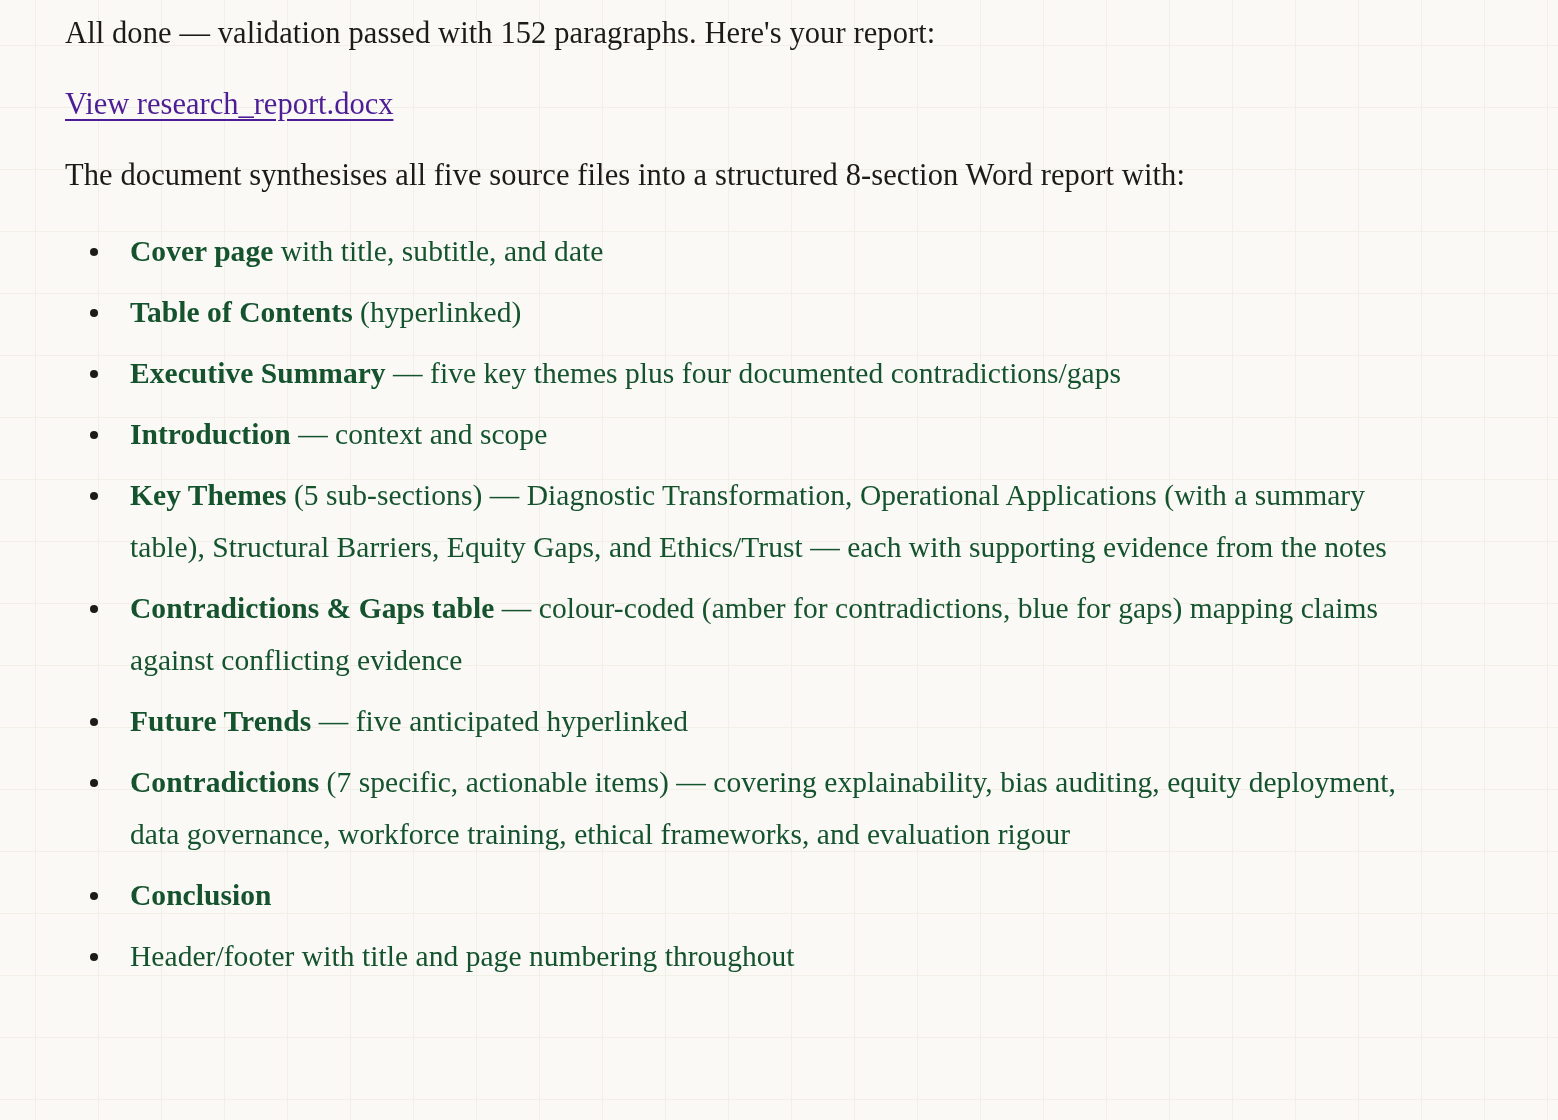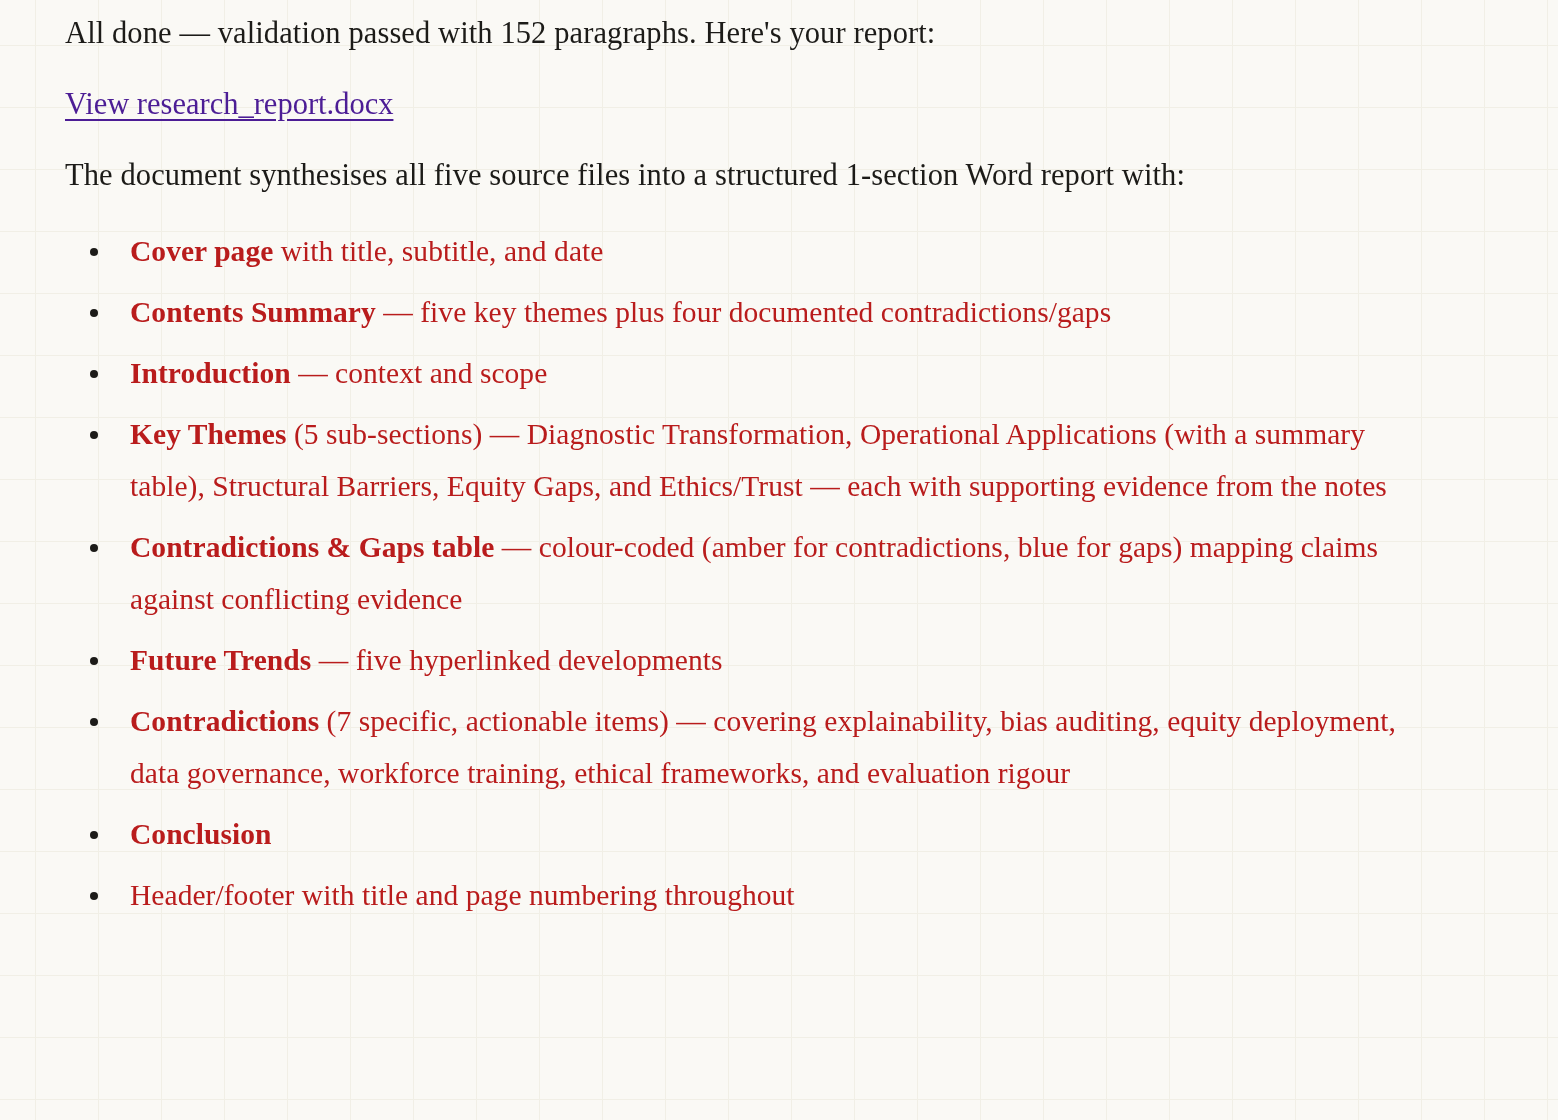--- a/index.html
+++ b/index.html
@@ -73,21 +73,21 @@
     padding-top: 34px;
   }
 
   .bullet-item {
     position: relative;
     padding-left: 65px;
     font-size: 29.5px;
     line-height: 52px;
     letter-spacing: 0.05px;
     margin-bottom: 9px;
-    color: #b91c1c;
+    color: #14532d;
   }
 
   .bullet-item::before {
     content: "";
     position: absolute;
     left: 25px;
     top: 23px;
     width: 8px;
     height: 8px;
     border-radius: 50%;
@@ -103,47 +103,50 @@
 
 <div class="page">
   <div class="content">
 
     <p class="para para-intro">All done — validation passed with 152 paragraphs. Here's your report:</p>
 
     <div class="para-link-wrap">
       <a class="doc-link">View research_report.docx</a>
     </div>
 
-    <p class="para para-synth">The document synthesises all five source files into a structured 1-section Word report with:</p>
+    <p class="para para-synth">The document synthesises all five source files into a structured 8-section Word report with:</p>
 
     <ul class="bullet-list">
 
       <li class="bullet-item">
         <span class="lead">Cover page</span><span> with title, subtitle, and date</span>
       </li>
 
+      <li class="bullet-item">
+        <span class="lead">Table of Contents</span><span> (hyperlinked)</span>
+      </li>
 
       <li class="bullet-item">
-        <span class="lead">Contents Summary</span><span> — five key themes plus four documented contradictions/gaps</span>
+        <span class="lead">Executive Summary</span><span> — five key themes plus four documented contradictions/gaps</span>
       </li>
 
       <li class="bullet-item">
         <span class="lead">Introduction</span><span> — context and scope</span>
       </li>
 
       <li class="bullet-item">
         <span class="lead">Key Themes</span><span> (5 sub-sections) — Diagnostic Transformation, Operational Applications (with a summary table), Structural Barriers, Equity Gaps, and Ethics/Trust — each with supporting evidence from the notes</span>
       </li>
 
       <li class="bullet-item">
         <span class="lead">Contradictions &amp; Gaps table</span><span> — colour-coded (amber for contradictions, blue for gaps) mapping claims against conflicting evidence</span>
       </li>
 
       <li class="bullet-item">
-        <span class="lead">Future Trends</span><span> — five hyperlinked developments</span>
+        <span class="lead">Future Trends</span><span> — five anticipated hyperlinked</span>
       </li>
 
       <li class="bullet-item">
         <span class="lead">Contradictions</span><span> (7 specific, actionable items) — covering explainability, bias auditing, equity deployment, data governance, workforce training, ethical frameworks, and evaluation rigour</span>
       </li>
 
       <li class="bullet-item">
         <span class="lead">Conclusion</span><span></span>
       </li>
 

